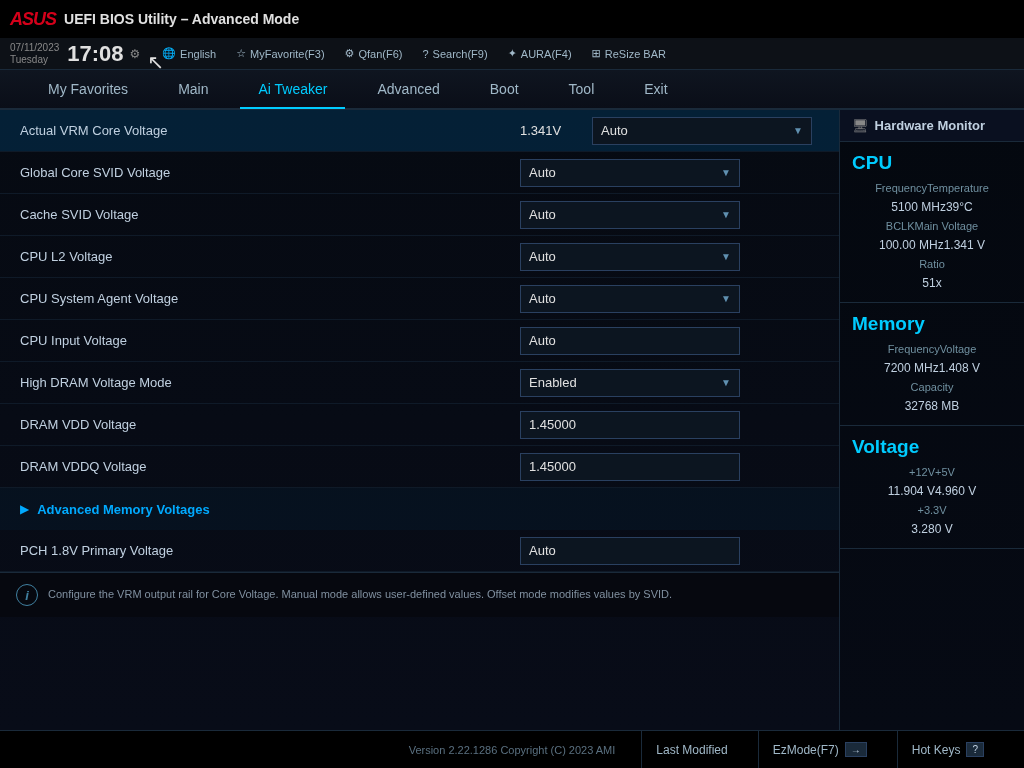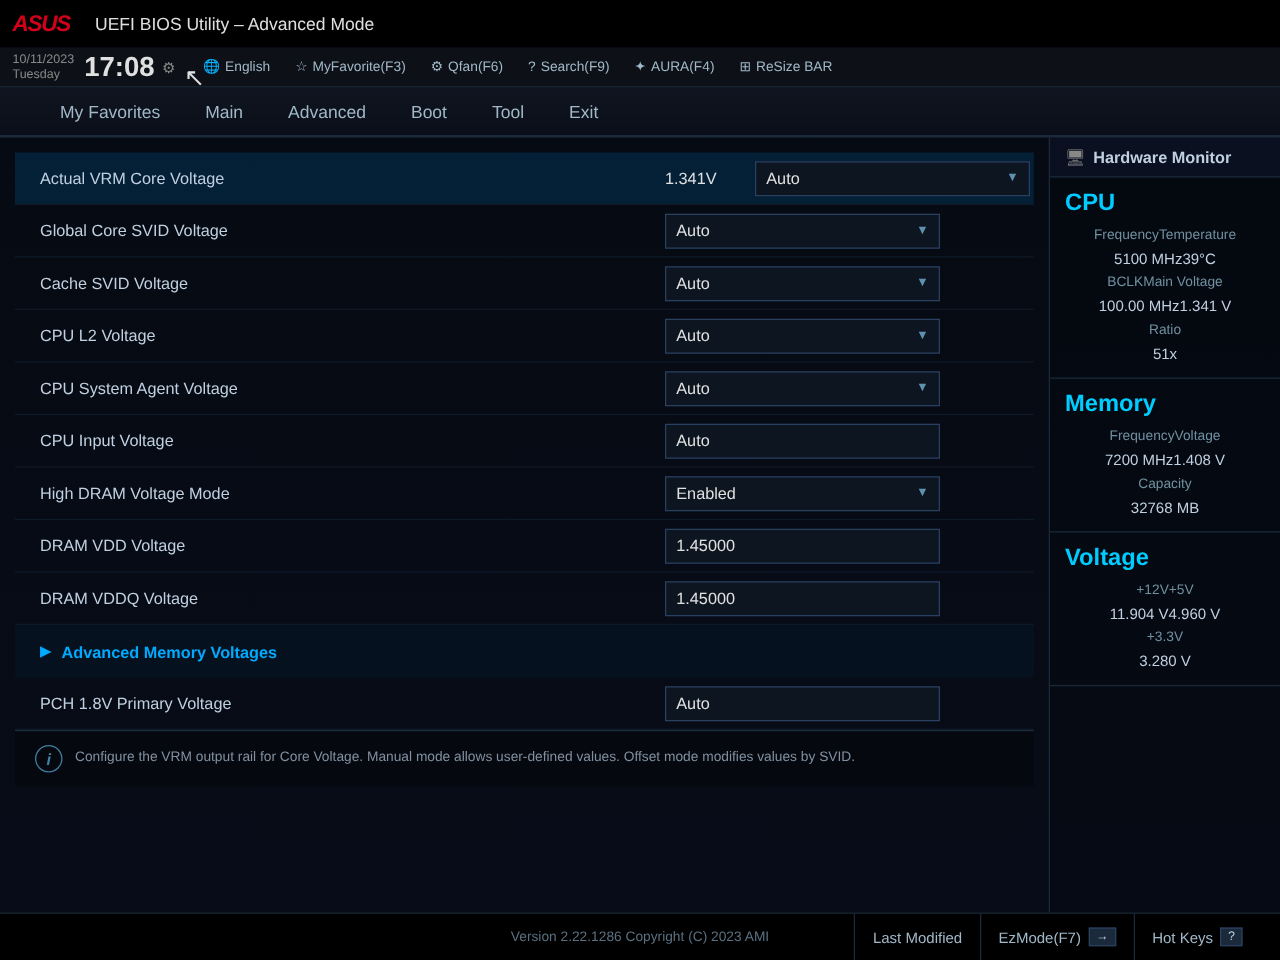--- a/index.html
+++ b/index.html
@@ -25,37 +25,37 @@
       z-index: 0;
     }
 
     
     .header {
       background: #000;
       height: 38px;
       display: flex;
       align-items: center;
       padding: 0 10px;
-      gap: 20px;
+      gap: 8px;
       position: relative;
       z-index: 10;
     }
 
     .asus-logo {
       color: #d4001a;
       font-weight: 900;
       font-size: 18px;
       font-style: italic;
       letter-spacing: -1px;
     }
 
     .header-title {
       color: #e0e0e0;
       font-size: 14px;
-      font-weight: 400;
+      font-weight: 700;
     }
 
     
     .toolbar {
       background: #0d1117;
       height: 32px;
       display: flex;
       align-items: center;
       padding: 0 10px;
       gap: 4px;
@@ -95,21 +95,21 @@
       white-space: nowrap;
     }
 
     
     .nav {
       background: linear-gradient(180deg, #0f1520 0%, #0a0e18 100%);
       height: 40px;
       display: flex;
       align-items: center;
       padding: 0 30px;
-      gap: 0;
+      gap: 14px;
       border-bottom: 2px solid #1a2a3a;
       position: relative;
       z-index: 10;
     }
 
     .nav-item {
       color: #a0b8c8;
       font-size: 14px;
       font-weight: 500;
       padding: 0 18px;
@@ -139,21 +139,21 @@
       height: calc(768px - 38px - 32px - 40px - 38px);
       position: relative;
       z-index: 5;
     }
 
     
     .content-area {
       flex: 1;
       background: linear-gradient(180deg, #060a12 0%, #080c18 100%);
       overflow-y: auto;
-      padding: 12px;
+      padding: 0;
     }
 
     .content-area::-webkit-scrollbar { width: 6px; }
     .content-area::-webkit-scrollbar-track { background: #0a0e18; }
     .content-area::-webkit-scrollbar-thumb { background: #2a4a6a; }
 
     
     .settings-row {
       display: flex;
       align-items: center;
@@ -324,22 +324,22 @@
       line-height: 1.4;
     }
 
     
     .footer {
       background: #000;
       height: 38px;
       display: flex;
       align-items: center;
       justify-content: flex-end;
-      padding: 0 16px;
-      gap: 0;
+      padding: 0 26px;
+      gap: 16px;
       border-top: 1px solid #1a2a3a;
       position: relative;
       z-index: 10;
     }
 
     .footer-version {
       position: absolute;
       left: 50%;
       transform: translateX(-50%);
       color: #5a7080;
@@ -380,21 +380,21 @@
 </head>
 <body>
 
 <div class="header">
   <span class="asus-logo">ASUS</span>
   <span class="header-title">UEFI BIOS Utility – Advanced Mode</span>
 </div>
 
 <div class="toolbar">
   <div class="toolbar-date">
-    <span>10/11/2023</span><br>
+    <span>07/11/2023</span><br>
     <span>Tuesday</span>
   </div>
   <span class="toolbar-time">17:08</span>
   <span class="toolbar-gear">⚙</span>
 
   <div class="toolbar-item">
     <span>🌐</span>
     <span>English</span>
   </div>
   <div class="toolbar-item">
@@ -415,20 +415,21 @@
   </div>
   <div class="toolbar-item">
     <span>⊞</span>
     <span>ReSize BAR</span>
   </div>
 </div>
 
 <div class="nav">
   <div class="nav-item">My Favorites</div>
   <div class="nav-item">Main</div>
+  <div class="nav-item active">Ai Tweaker</div>
   <div class="nav-item">Advanced</div>
   <div class="nav-item">Boot</div>
   <div class="nav-item">Tool</div>
   <div class="nav-item">Exit</div>
 </div>
 
 <div class="main-layout">
 
   <div class="content-area">
 

